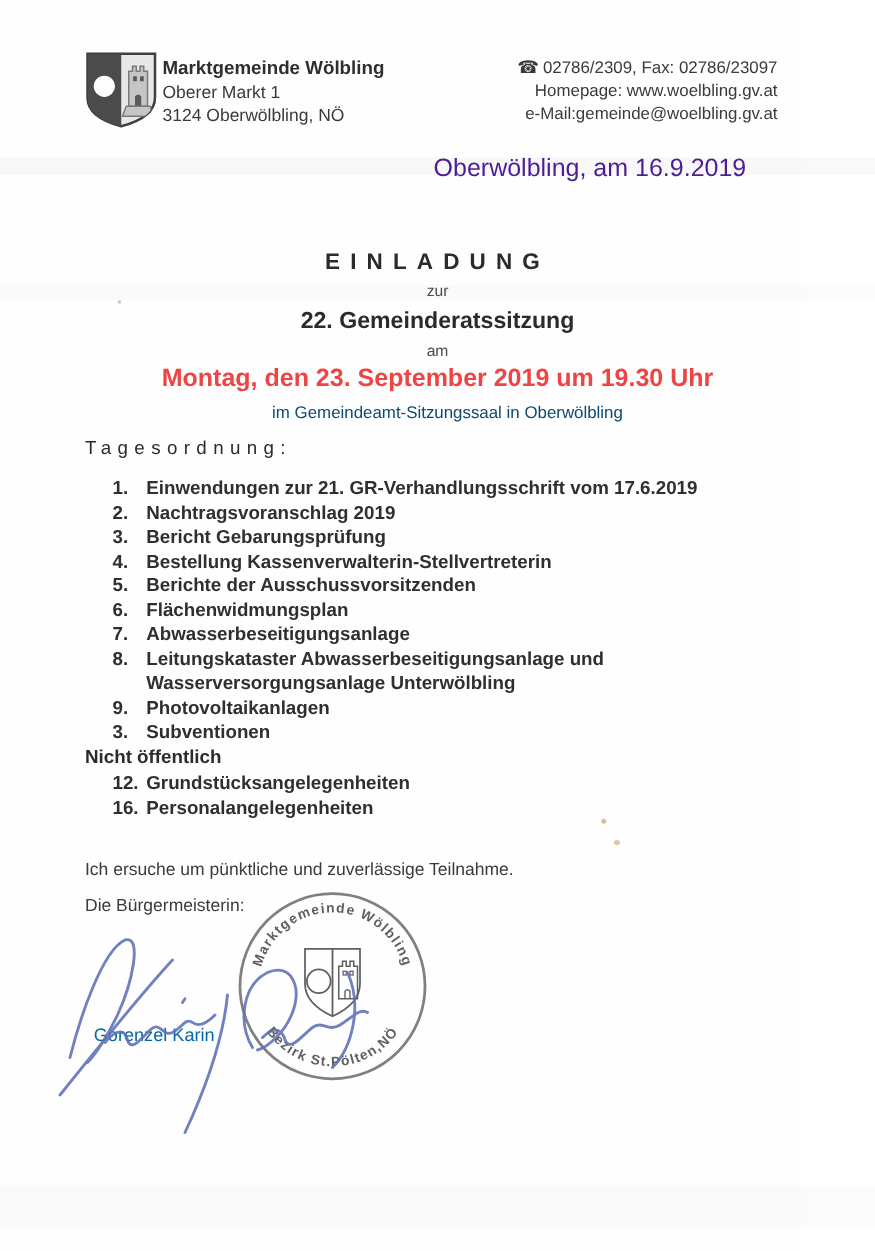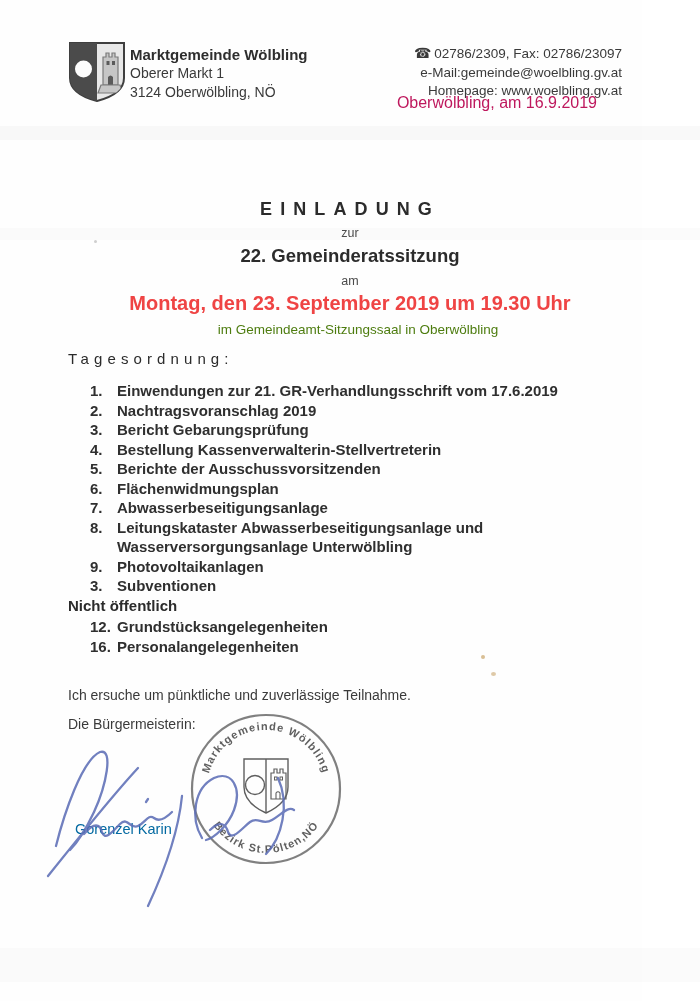--- a/index.html
+++ b/index.html
@@ -17,32 +17,32 @@
   .speck2 { left:491px; top:672px; width:5px; height:4px; background:rgba(185,138,62,0.45); }
   .speck3 { left:94px; top:240px; width:3px; height:3px; background:rgba(120,120,120,0.35); }
 
   
   .logo { position:absolute; left:68px; top:41px; }
   .org-block { position:absolute; left:130px; top:45px; line-height:19px; }
   .org-name { font-weight:bold; font-size:15px; color:#2e2e2e; }
   .org-addr { font-size:14px; color:#3a3a3a; }
   .contact-block { position:absolute; right:20px; top:44px; text-align:right; font-size:13.5px; line-height:18.5px; color:#3a3a3a; }
   .phone-glyph { font-size:14px; margin-right:3px; }
-  .dateline { position:absolute; right:45px; top:94px; font-size:16px; color:#be185d; }
+  .dateline { position:absolute; right:45px; top:124px; font-size:20px; color:#4c1d95; }
 
   .recipient { position:absolute; left:68px; top:126px; font-size:14px; line-height:18.5px; color:#3a3a3a; }
 
   
   .title-stack { position:absolute; left:0; top:199px; width:700px; text-align:center; color:#2e2e2e; }
   .t-heading { font-size:18px; font-weight:bold; letter-spacing:0.45em; color:#2b2b2b; }
   .t-zur { font-size:12.5px; margin-top:6px; color:#4a4a4a; }
   .t-session { font-size:18.5px; font-weight:bold; margin-top:5px; color:#2b2b2b; }
   .t-am { font-size:12.5px; margin-top:7px; color:#4a4a4a; }
   .t-datetime { font-size:20px; font-weight:bold; margin-top:4px; color:#ef4444; }
-  .t-location { font-size:13.5px; margin-top:7px; color:#4d7c0f;margin-left:16px; }
+  .t-location { font-size:13.5px; margin-top:7px; color:#0c4a6e;margin-left:16px; }
 
   
   .agenda-heading { position:absolute; left:68px; top:350px; font-size:15px; font-weight:normal; letter-spacing:0.34em; color:#2b2b2b; }
   .agenda-list { position:absolute; left:90px; top:381px; width:500px; }
   .agenda-row { display:flex; font-size:15px; font-weight:bold; line-height:19.5px; color:#2f2f2f; }
   .agenda-num { width:27px; flex:0 0 27px; }
   .agenda-text { flex:1; max-width:460px; }
 
   .nonpublic-heading { position:absolute; left:68px; top:597px; font-size:15px; font-weight:bold; color:#2b2b2b; }
   .nonpublic-list { position:absolute; left:90px; top:617px; width:460px; }
@@ -87,22 +87,22 @@
   </div>
 
   <div class="org-block">
     <div class="org-name">Marktgemeinde Wölbling</div>
     <div class="org-addr">Oberer Markt 1</div>
     <div class="org-addr">3124 Oberwölbling, NÖ</div>
   </div>
 
   <div class="contact-block">
     <div><span class="phone-glyph">☎</span><span>02786/2309, Fax: 02786/23097</span></div>
+    <div>Homepage: www.woelbling.gv.at</div>
     <div>e-Mail:gemeinde@woelbling.gv.at</div>
-    <div>Homepage: www.woelbling.gv.at</div>
   </div>
 
   <div class="dateline">Oberwölbling, am 16.9.2019</div>
 
 
   <div class="title-stack">
     <div class="t-heading">EINLADUNG</div>
     <div class="t-zur">zur</div>
     <div class="t-session">22. Gemeinderatssitzung</div>
     <div class="t-am">am</div>

